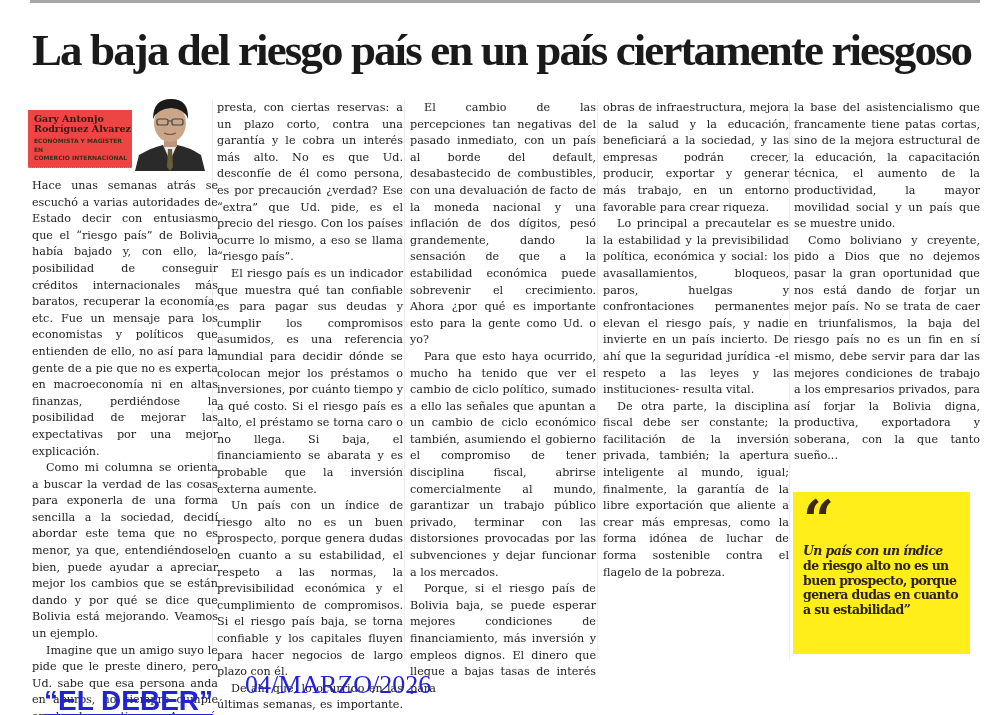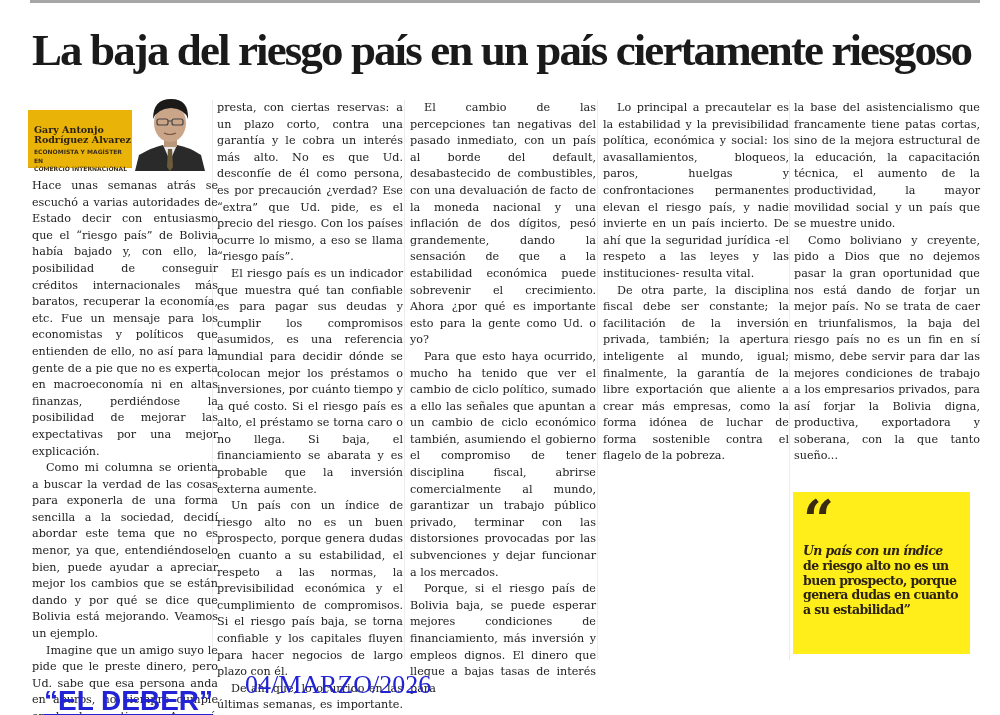--- a/index.html
+++ b/index.html
@@ -7,22 +7,22 @@
     width:1000px; height:715px; background:#ffffff; position:relative; overflow:hidden;
     font-family: "DejaVu Serif", serif; color:#1e1e1e;
   }
   .topline { position:absolute; left:30px; top:0; width:950px; height:3px; background:#6a6a6a; opacity:.6; }
   .headline {
     position:absolute; left:32px; top:22px; width:950px;
     font-family: "Liberation Serif", serif; font-size:45px; letter-spacing:-1.9px;
     color:#1a1a1a; line-height:56px; white-space:nowrap;
   }
   .byline {
-    position:absolute; left:28px; top:110px; width:104px; height:58px; background:#eab308;
-    padding:15px 0 0 6px; box-sizing:border-box;
+    position:absolute; left:28px; top:110px; width:104px; height:58px; background:#ef4444;
+    padding:4px 0 0 6px; box-sizing:border-box;
   }
   .byline .name { font-family:"DejaVu Serif", serif; font-weight:bold; font-size:9.5px; line-height:10px; color:#2b2214; }
   .byline .title { font-family:"DejaVu Sans", sans-serif; font-weight:bold; font-size:6px; line-height:9px; color:#3a2e1a; margin-top:2px; }
   .byline-dots { position:absolute; left:28px; top:167px; width:104px; border-bottom:1px dotted #b89a5a; }
   .photo { position:absolute; left:133px; top:91px; width:74px; height:80px; overflow:hidden; }
   .col {
     position:absolute; top:100px; width:186px;
     font-family:"DejaVu Serif", serif; font-size:11.2px; line-height:16.6px;
     color:#222; text-align:justify; hyphens:auto;
   }
@@ -112,20 +112,21 @@
   <p>De ahí que, lo ocurrido en las últimas semanas, es importante. Que el riesgo país de Bolivia haya caído desde 2.000 puntos básicos a menos de 500, según reportes de medios y analistas</p>
 </div>
 
 <div class="col col3">
   <p>El cambio de las percepciones tan negativas del pasado inmediato, con un país al borde del default, desabastecido de combustibles, con una devaluación de facto de la moneda nacional y una inflación de dos dígitos, pesó grandemente, dando la sensación de que a la estabilidad económica puede sobrevenir el crecimiento. Ahora ¿por qué es importante esto para la gente como Ud. o yo?</p>
   <p>Para que esto haya ocurrido, mucho ha tenido que ver el cambio de ciclo político, sumado a ello las señales que apuntan a un cambio de ciclo económico también, asumiendo el gobierno el compromiso de tener disciplina fiscal, abrirse comercialmente al mundo, garantizar un trabajo público privado, terminar con las distorsiones provocadas por las subvenciones y dejar funcionar a los mercados.</p>
   <p>Porque, si el riesgo país de Bolivia baja, se puede esperar mejores condiciones de financiamiento, más inversión y empleos dignos. El dinero que llegue a bajas tasas de interés para</p>
 </div>
 
 <div class="col col4">
+  <p class="noindent">obras de infraestructura, mejora de la salud y la educación, beneficiará a la sociedad, y las empresas podrán crecer, producir, exportar y generar más trabajo, en un entorno favorable para crear riqueza.</p>
   <p>Lo principal a precautelar es la estabilidad y la previsibilidad política, económica y social: los avasallamientos, bloqueos, paros, huelgas y confrontaciones permanentes elevan el riesgo país, y nadie invierte en un país incierto. De ahí que la seguridad jurídica -el respeto a las leyes y las instituciones- resulta vital.</p>
   <p>De otra parte, la disciplina fiscal debe ser constante; la facilitación de la inversión privada, también; la apertura inteligente al mundo, igual; finalmente, la garantía de la libre exportación que aliente a crear más empresas, como la forma idónea de luchar de forma sostenible contra el flagelo de la pobreza.</p>
 
 </div>
 
 <div class="col col5">
   <p class="noindent">la base del asistencialismo que francamente tiene patas cortas, sino de la mejora estructural de la educación, la capacitación técnica, el aumento de la productividad, la mayor movilidad social y un país que se muestre unido.</p>
   <p>Como boliviano y creyente, pido a Dios que no dejemos pasar la gran oportunidad que nos está dando de forjar un mejor país. No se trata de caer en triunfalismos, la baja del riesgo país no es un fin en sí mismo, debe servir para dar las mejores condiciones de trabajo a los empresarios privados, para así forjar la Bolivia digna, productiva, exportadora y soberana, con la que tanto sueño...</p>
 </div>
 

